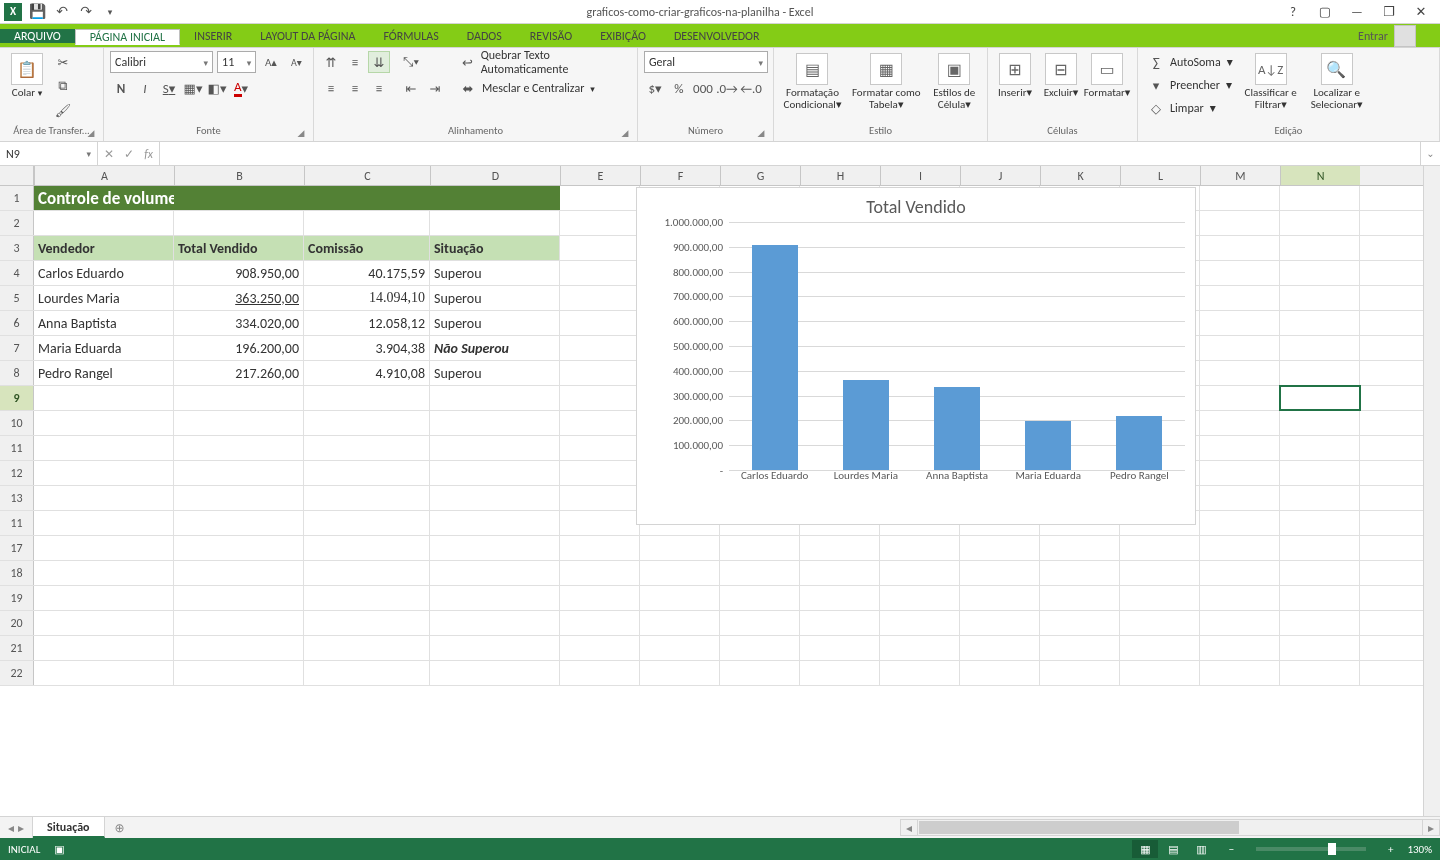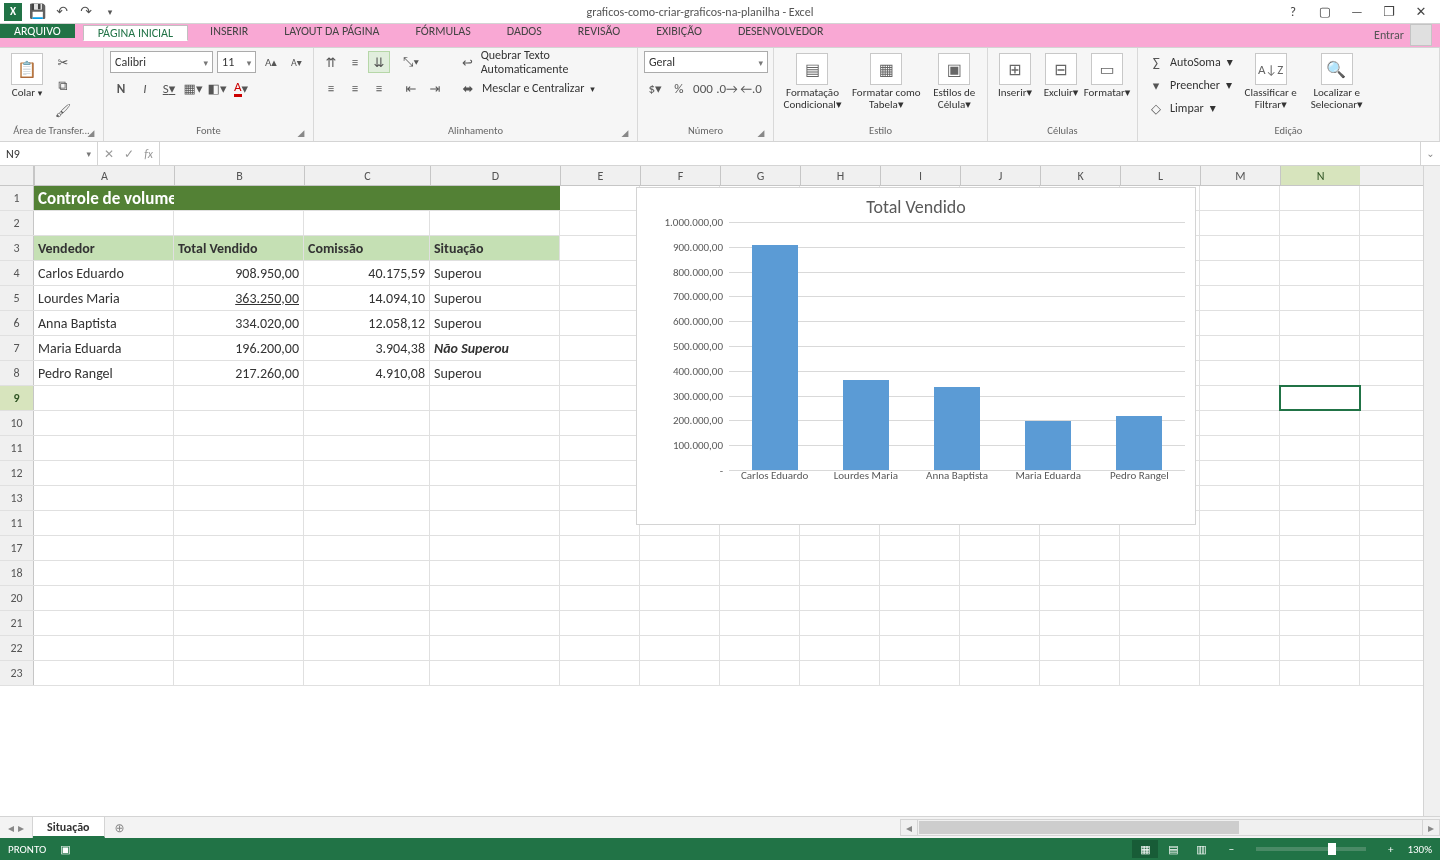--- a/index.html
+++ b/index.html
@@ -9,26 +9,26 @@
 
 .titlebar { height: 24px; background: #fff; display: flex; align-items: center; border-bottom: 1px solid #d4d4d4; }
 .titlebar .qat { display: flex; align-items: center; gap: 8px; padding-left: 4px; }
 .qat .xl-logo { width: 18px; height: 18px; background: #217346; color: #fff; font-weight: bold; font-size: 11px; display: flex; align-items: center; justify-content: center; }
 .qat .ico { width: 16px; height: 16px; display: flex; align-items: center; justify-content: center; color: #555; font-size: 14px; }
 .titlebar .title { flex: 1; text-align: center; font-size: 12px; color: #555; }
 .titlebar .wctrl { display: flex; gap: 10px; padding-right: 8px; align-items: center; }
 .wctrl .wbtn { width: 22px; height: 18px; display: flex; align-items: center; justify-content: center; color: #444; font-size: 13px; }
 
 
-.tabs { height: 24px; background: #f9a8d4; display: flex; align-items: flex-start; border-bottom: 1px solid #d4d4d4; gap: 8px; }
+.tabs { height: 24px; background: #84cc16; display: flex; align-items: center; border-bottom: 1px solid #d4d4d4; }
 .tab { padding: 0 14px; display: flex; align-items: center; font-size: 12px; color: #444; text-transform: uppercase; cursor: pointer; }
 .tab.file { background: #217346; color: #fff; }
 .tab.active { border: 1px solid #c0c0c0; border-bottom: 1px solid #fff; background: #fff; color: #217346; position: relative; top: 1px; }
 .tabs .spacer { flex: 1; }
-.tabs .signin { padding-right: 8px; display: flex; align-items: center; gap: 6px; color: #555; }
+.tabs .signin { padding-right: 24px; display: flex; align-items: center; gap: 6px; color: #555; }
 .signin .avatar { width: 22px; height: 22px; background: #e0e0e0; border: 1px solid #c4c4c4; }
 
 
 .ribbon { height: 94px; background: #f6f6f6; border-bottom: 1px solid #d4d4d4; display: flex; }
 .group { border-right: 1px solid #d9d9d9; padding: 3px 6px 2px 6px; display: flex; flex-direction: column; justify-content: space-between; }
 .group .body { flex: 1; display: flex; align-items: flex-start; gap: 4px; }
 .group .label { height: 15px; font-size: 10.5px; color: #666; text-align: center; position: relative; }
 .group .label .dlg { position: absolute; right: 0; bottom: 0; width: 12px; height: 12px; font-size: 9px; color: #888; }
 .bigbtn { width: 42px; display: flex; flex-direction: column; align-items: center; gap: 2px; padding-top: 2px; }
 .bigbtn .biconsq { width: 32px; height: 32px; background: #fff; border: 1px solid #c8c8c8; display:flex; align-items:center; justify-content:center; font-size:16px; color:#666; }
@@ -389,21 +389,21 @@
           <div class="cell" style="width: 80px;"></div>
           <div class="cell" style="width: 80px;"></div>
           <div class="cell" style="width: 80px;"></div>
           <div class="cell" style="width: 80px;"></div>
           <div class="cell" style="width: 80px;"></div>
         </div>
         <div class="srow2">
           <div class="rowhdrcell">5</div>
           <div class="cell" style="width: 140px;">Lourdes Maria</div>
           <div class="cell r" style="width: 130px; text-decoration: underline;">363.250,00</div>
-          <div class="cell r" style="width: 126px;">14.094,10</div>
+          <div class="cell r" style="width: 126px; font-family: Liberation Serif, serif;">14.094,10</div>
           <div class="cell" style="width: 130px;">Superou</div>
           <div class="cell" style="width: 80px;"></div>
           <div class="cell" style="width: 80px;"></div>
           <div class="cell" style="width: 80px;"></div>
           <div class="cell" style="width: 80px;"></div>
           <div class="cell" style="width: 80px;"></div>
           <div class="cell" style="width: 80px;"></div>
           <div class="cell" style="width: 80px;"></div>
           <div class="cell" style="width: 80px;"></div>
           <div class="cell" style="width: 80px;"></div>
@@ -590,20 +590,37 @@
           <div class="cell" style="width: 80px;"></div>
           <div class="cell" style="width: 80px;"></div>
           <div class="cell" style="width: 80px;"></div>
           <div class="cell" style="width: 80px;"></div>
           <div class="cell" style="width: 80px;"></div>
           <div class="cell" style="width: 80px;"></div>
           <div class="cell" style="width: 80px;"></div>
           <div class="cell" style="width: 80px;"></div>
         </div>
         <div class="srow2">
+          <div class="rowhdrcell">19</div>
+          <div class="cell" style="width: 140px;"></div>
+          <div class="cell" style="width: 130px;"></div>
+          <div class="cell" style="width: 126px;"></div>
+          <div class="cell" style="width: 130px;"></div>
+          <div class="cell" style="width: 80px;"></div>
+          <div class="cell" style="width: 80px;"></div>
+          <div class="cell" style="width: 80px;"></div>
+          <div class="cell" style="width: 80px;"></div>
+          <div class="cell" style="width: 80px;"></div>
+          <div class="cell" style="width: 80px;"></div>
+          <div class="cell" style="width: 80px;"></div>
+          <div class="cell" style="width: 80px;"></div>
+          <div class="cell" style="width: 80px;"></div>
+          <div class="cell" style="width: 80px;"></div>
+        </div>
+        <div class="srow2">
           <div class="rowhdrcell">20</div>
           <div class="cell" style="width: 140px;"></div>
           <div class="cell" style="width: 130px;"></div>
           <div class="cell" style="width: 126px;"></div>
           <div class="cell" style="width: 130px;"></div>
           <div class="cell" style="width: 80px;"></div>
           <div class="cell" style="width: 80px;"></div>
           <div class="cell" style="width: 80px;"></div>
           <div class="cell" style="width: 80px;"></div>
           <div class="cell" style="width: 80px;"></div>
@@ -625,37 +642,20 @@
           <div class="cell" style="width: 80px;"></div>
           <div class="cell" style="width: 80px;"></div>
           <div class="cell" style="width: 80px;"></div>
           <div class="cell" style="width: 80px;"></div>
           <div class="cell" style="width: 80px;"></div>
           <div class="cell" style="width: 80px;"></div>
           <div class="cell" style="width: 80px;"></div>
         </div>
         <div class="srow2">
           <div class="rowhdrcell">22</div>
-          <div class="cell" style="width: 140px;"></div>
-          <div class="cell" style="width: 130px;"></div>
-          <div class="cell" style="width: 126px;"></div>
-          <div class="cell" style="width: 130px;"></div>
-          <div class="cell" style="width: 80px;"></div>
-          <div class="cell" style="width: 80px;"></div>
-          <div class="cell" style="width: 80px;"></div>
-          <div class="cell" style="width: 80px;"></div>
-          <div class="cell" style="width: 80px;"></div>
-          <div class="cell" style="width: 80px;"></div>
-          <div class="cell" style="width: 80px;"></div>
-          <div class="cell" style="width: 80px;"></div>
-          <div class="cell" style="width: 80px;"></div>
-          <div class="cell" style="width: 80px;"></div>
-        </div>
-        <div class="srow2">
-          <div class="rowhdrcell">23</div>
           <div class="cell" style="width: 140px;"></div>
           <div class="cell" style="width: 130px;"></div>
           <div class="cell" style="width: 126px;"></div>
           <div class="cell" style="width: 130px;"></div>
           <div class="cell" style="width: 80px;"></div>
           <div class="cell" style="width: 80px;"></div>
           <div class="cell" style="width: 80px;"></div>
           <div class="cell" style="width: 80px;"></div>
           <div class="cell" style="width: 80px;"></div>
           <div class="cell" style="width: 80px;"></div>
@@ -737,21 +737,21 @@
   <div class="hsplit">
     <div class="hscroll">
       <div class="arrow">◂</div>
       <div class="thumb"></div>
       <div class="arrow r2">▸</div>
     </div>
   </div>
 </div>
 
 <div class="status">
-  <span>PRONTO</span>
+  <span>INICIAL</span>
   <span>▣</span>
   <div class="views">
     <div class="vbtn active">▦</div>
     <div class="vbtn">▤</div>
     <div class="vbtn">▥</div>
   </div>
   <span>−</span>
   <div class="zoomslider">
       <div class="zh" style="left:72px"></div>
     </div>

